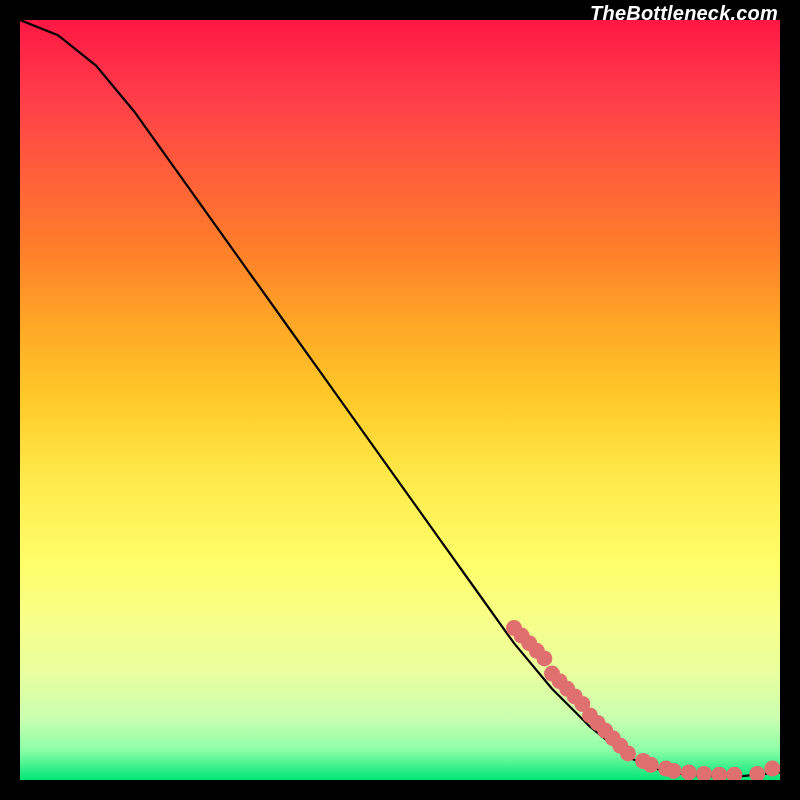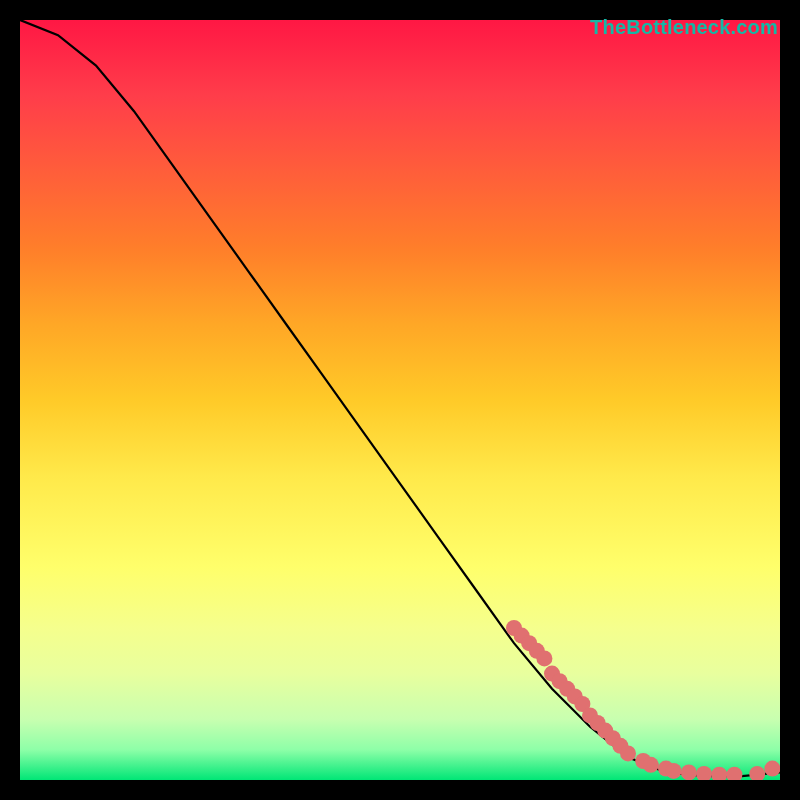--- a/index.html
+++ b/index.html
@@ -28,27 +28,28 @@
       #ffff6b 72%,
       #f5ff8d 80%,
       #e8ff9e 86%,
       #c8ffb0 92%,
       #8effa8 96%,
       #00e676 100%
     );
   }
   .watermark {
     position: absolute;
-    top: 16px;
+    top: 2px;
     right: 22px;
     font-size: 20px;
     font-weight: bold;
-    color: #14b8a6;
+    color: #ffffff;
     z-index: 10;
     letter-spacing: 0.2px;
+    font-style: italic;
   }
   svg.overlay {
     position: absolute;
     left: 20px;
     top: 20px;
     width: 760px;
     height: 760px;
     z-index: 5;
   }
 </style>

